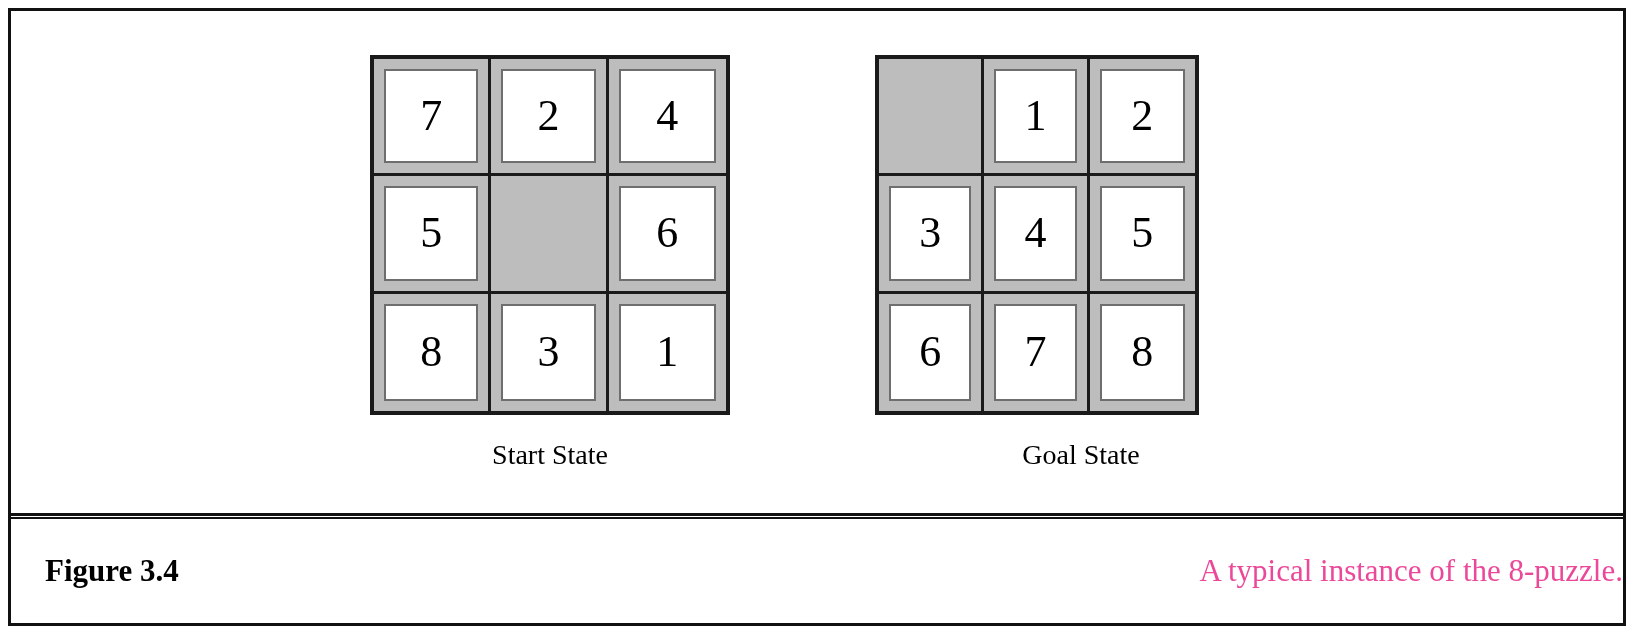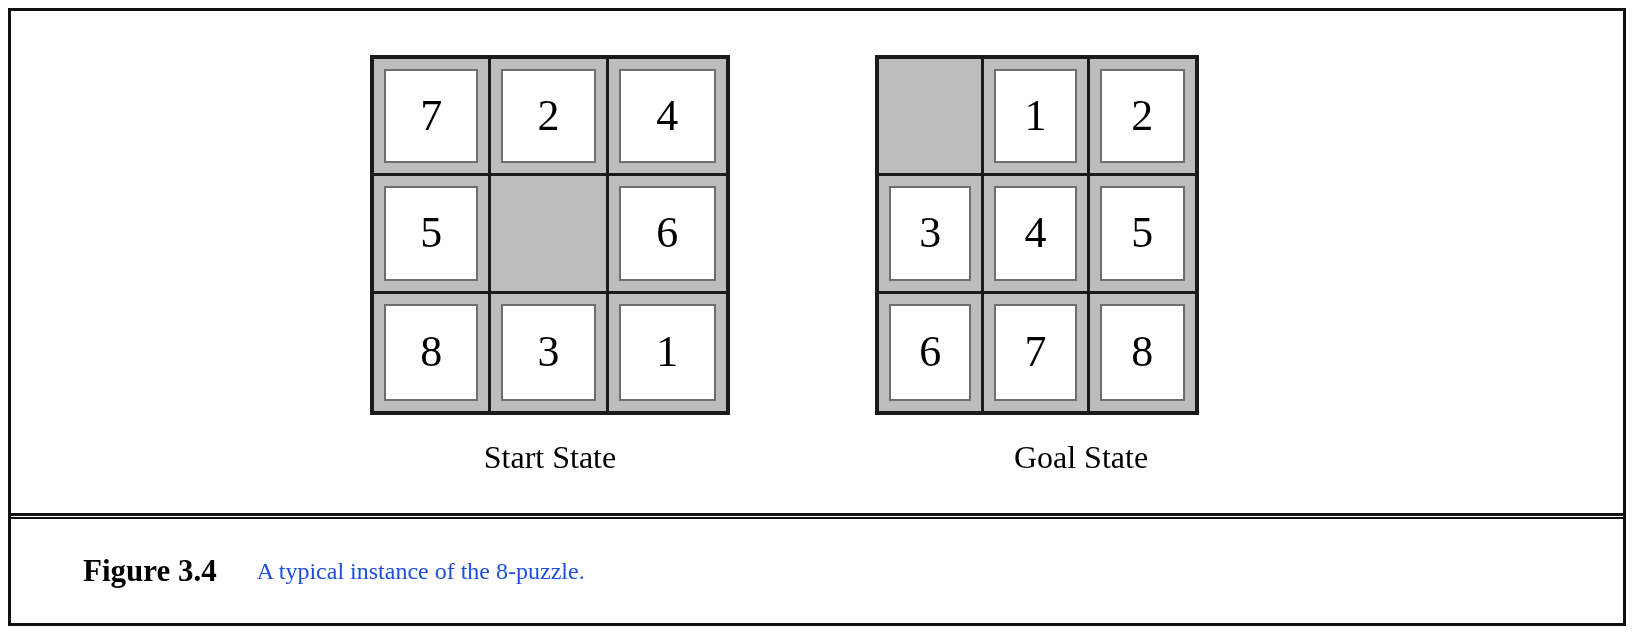--- a/index.html
+++ b/index.html
@@ -89,21 +89,21 @@
   }
   .cell.blank .tile {
     background: transparent;
     border: none;
   }
 
   
   .state-label {
     position: absolute;
     top: 428px;
-    font-size: 32px;
+    font-size: 28px;
     color: #000000;
     text-align: center;
     font-family: "Liberation Serif", "DejaVu Serif", serif;
   }
   .state-label-start {
     left: 359px;
     width: 360px;
   }
   .state-label-goal {
     left: 908px;
@@ -125,31 +125,32 @@
 
   
   .caption-bar {
     position: absolute;
     left: 0;
     right: 0;
     top: 508px;
     bottom: 0;
     display: flex;
     align-items: center;
-    padding-left: 72px;
+    padding-left: 34px;
+    justify-content: space-between;
   }
   .caption-figno {
     font-weight: bold;
     font-size: 31px;
     color: #000000;
     white-space: nowrap;
   }
   .caption-text {
-    font-size: 24px;
-    color: #1d4ed8;
+    font-size: 31px;
+    color: #ec4899;
     margin-left: 40px;
     white-space: nowrap;
   }
 </style>
 </head>
 <body>
 
 <div class="figure-frame">
 
   <div class="diagram-area">

